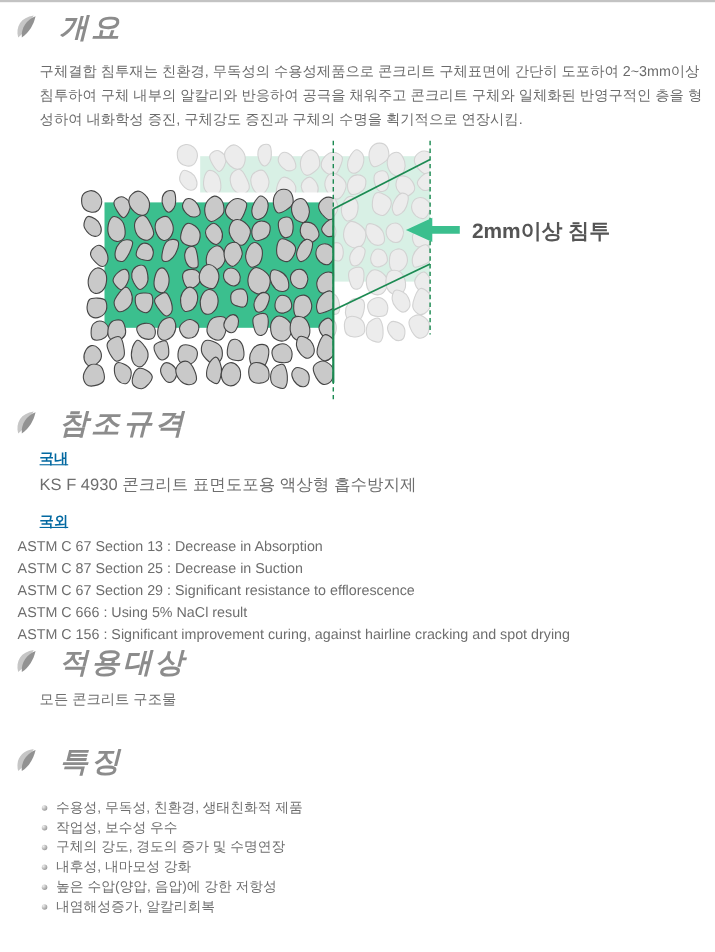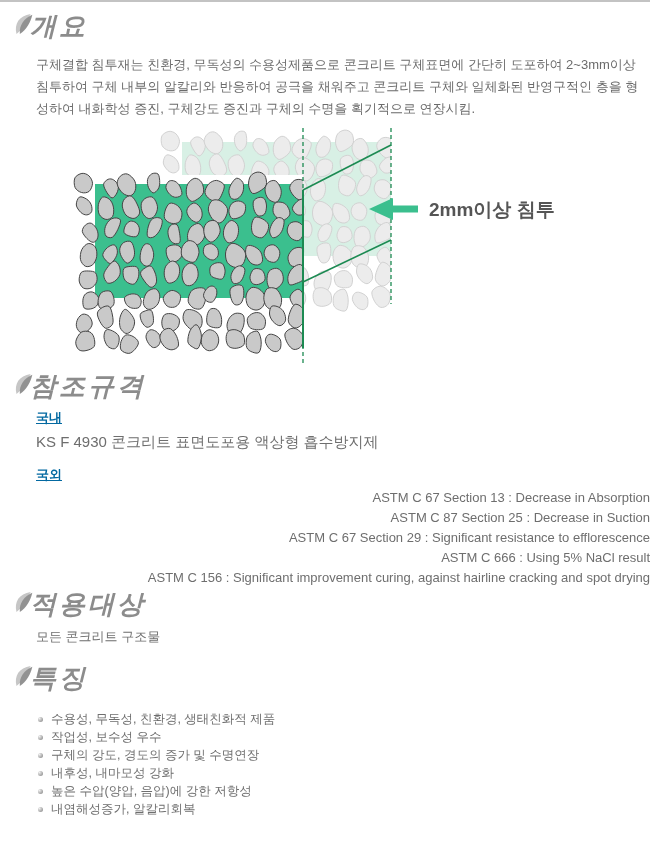--- a/index.html
+++ b/index.html
@@ -1,30 +1,30 @@
 <!DOCTYPE html>
 <html><head>
 <meta charset="utf-8">
 <style>
   html,body{margin:0;padding:0;background:#ffffff;}
   body{font-family:"Liberation Sans","DejaVu Sans",sans-serif;color:#6e6e6e;}
   .page{width:650px;height:865px;box-sizing:border-box;border-top:2px solid #c3c3c3;
         padding-top:8px;overflow:hidden;background:#fff;}
   h2.sec{display:flex;align-items:flex-start;margin:0 0 0 14px;height:38px;
          font-family:"DejaVu Serif","Liberation Serif",serif;font-style:italic;font-weight:600;
-         font-size:26px;line-height:32px;color:#8c8c8c;letter-spacing:3px;}
+         font-size:26px;line-height:32px;color:#8c8c8c;letter-spacing:3px;gap:24px;}
   h2.sec .leaf{margin:2px 0 0 0;flex:0 0 auto;}
   h2.sec span{margin-left:-4px;}
   .intro{margin:6px 4px 0 36px;font-size:13px;line-height:22px;color:#6b6b6b;}
   #diagram-svg{display:block;margin:0;}
   .sub-link{display:inline-block;margin:0 0 2px 36px;color:#0369a1;font-size:13px;
             font-weight:bold;text-decoration:underline;cursor:pointer;}
   .sub-link.second{margin-top:14px;}
   .std-line{margin:2px 0 0 36px;font-size:15px;line-height:21px;color:#6e6e6e;}
-  ul.std-list{list-style:none;margin:2px 0 0 16px;padding:0;text-align:right;}
+  ul.std-list{list-style:none;margin:2px 0 0 16px;padding:0;}
   ul.std-list li{font-size:13px;line-height:20px;color:#6e6e6e;}
   .sec-gap{margin-top:14px;}
   .body-line{margin:2px 0 0 36px;font-size:13px;line-height:18px;color:#6e6e6e;}
   ul.features-list{list-style:none;margin:10px 16px 0 38px;padding:0;}
   ul.features-list li{display:flex;align-items:center;font-size:12.5px;line-height:18px;color:#6e6e6e;}
   .bullet{flex:0 0 auto;width:5px;height:5px;border-radius:50%;margin-right:8px;
           background:radial-gradient(circle at 30% 30%, #eeeeee 0%, #9a9a9a 75%);}
 </style>
 </head>
 <body>
@@ -272,21 +272,21 @@
 
   <h2 class="sec sec-gap">
     <svg class="leaf" viewBox="0 0 24 26" width="20" height="24">
       <path d="M3,25 C0,13 6,3 20,1 C15,9 11,19 3,25 Z" fill="#c6c6c6"></path>
       <path d="M7,25 C6,15 12,6 22,2 C20,11 15,20 7,25 Z" fill="#929292"></path>
     </svg>
     <span>적용대상</span>
   </h2>
   <div class="body-line">모든 콘크리트 구조물</div>
 
-  <h2 class="sec" style="margin-top:16px;">
+  <h2 class="sec" style="margin-top:32px;">
     <svg class="leaf" viewBox="0 0 24 26" width="20" height="24">
       <path d="M3,25 C0,13 6,3 20,1 C15,9 11,19 3,25 Z" fill="#c6c6c6"></path>
       <path d="M7,25 C6,15 12,6 22,2 C20,11 15,20 7,25 Z" fill="#929292"></path>
     </svg>
     <span>특징</span>
   </h2>
 
   <ul class="features-list">
     <li>
         <span class="bullet"></span>

